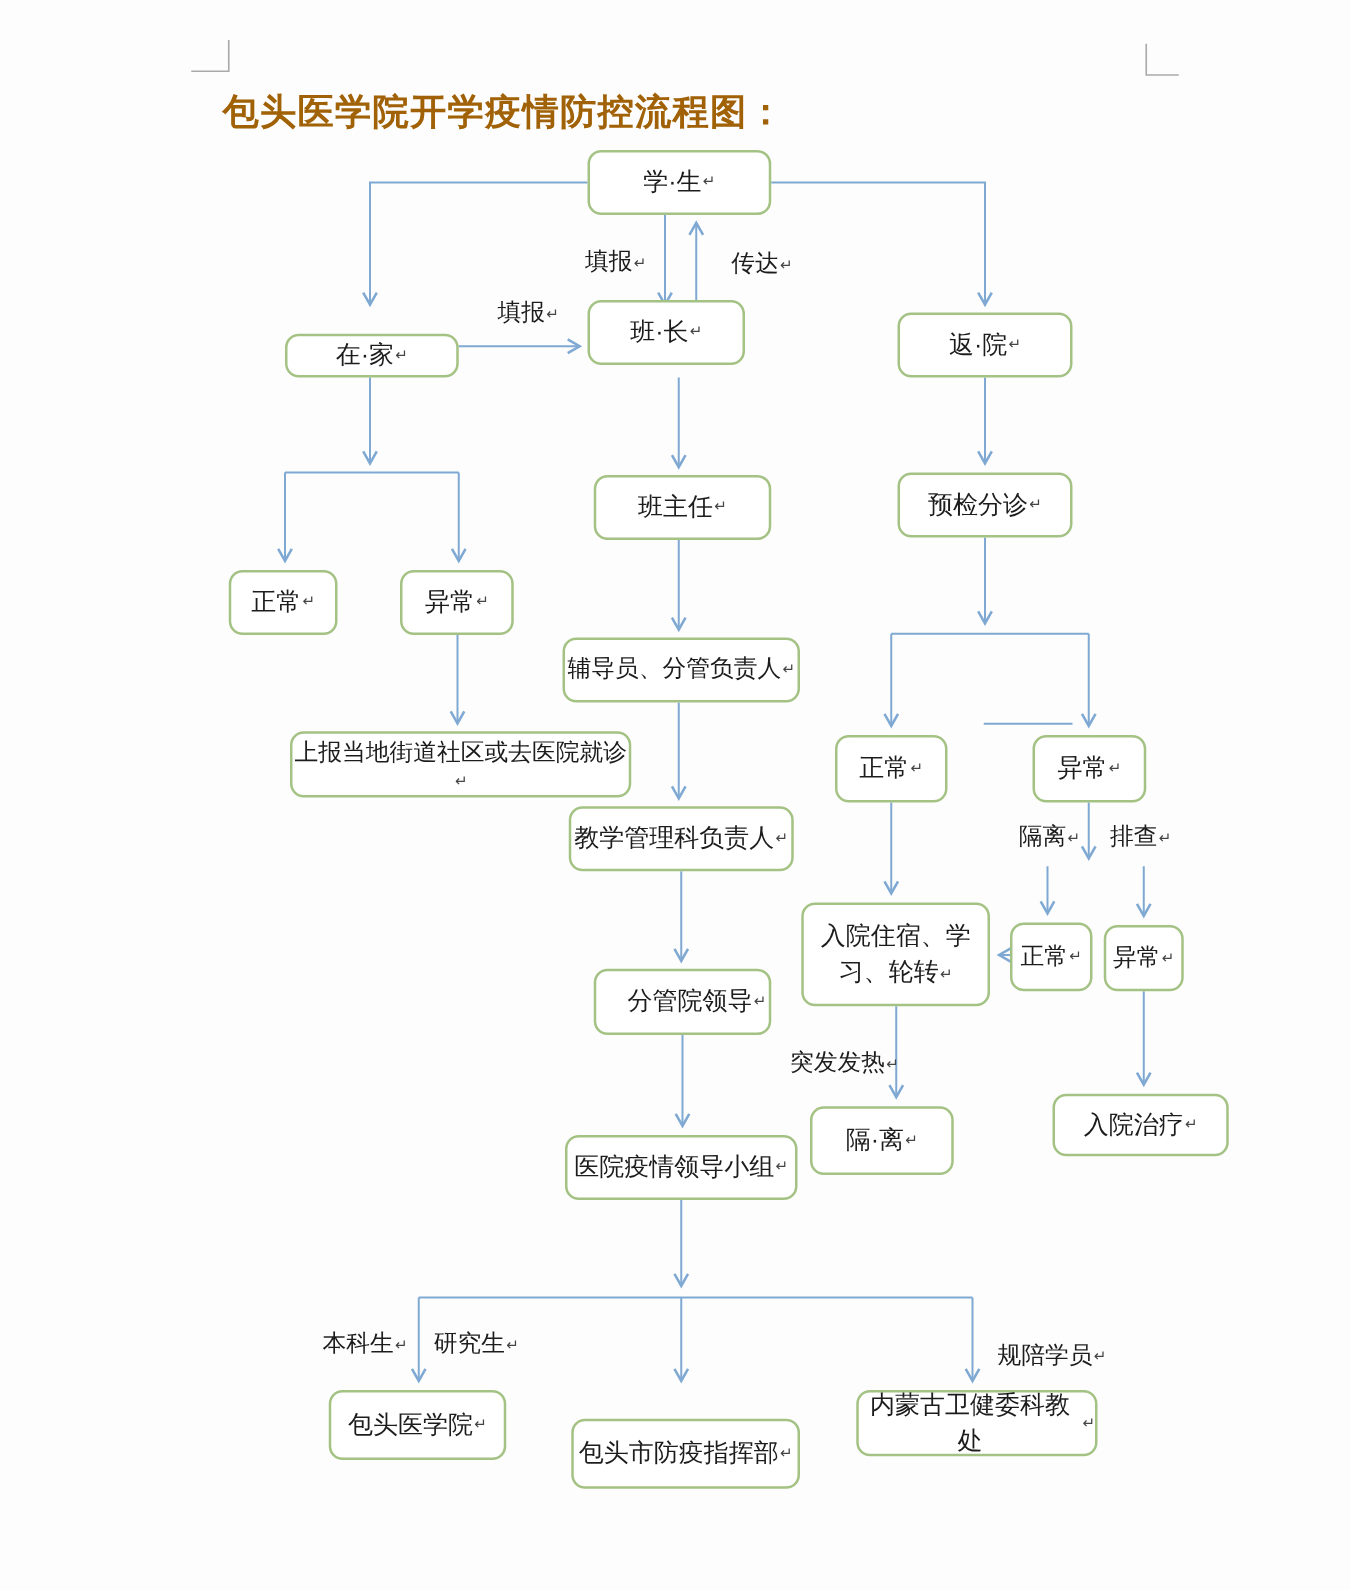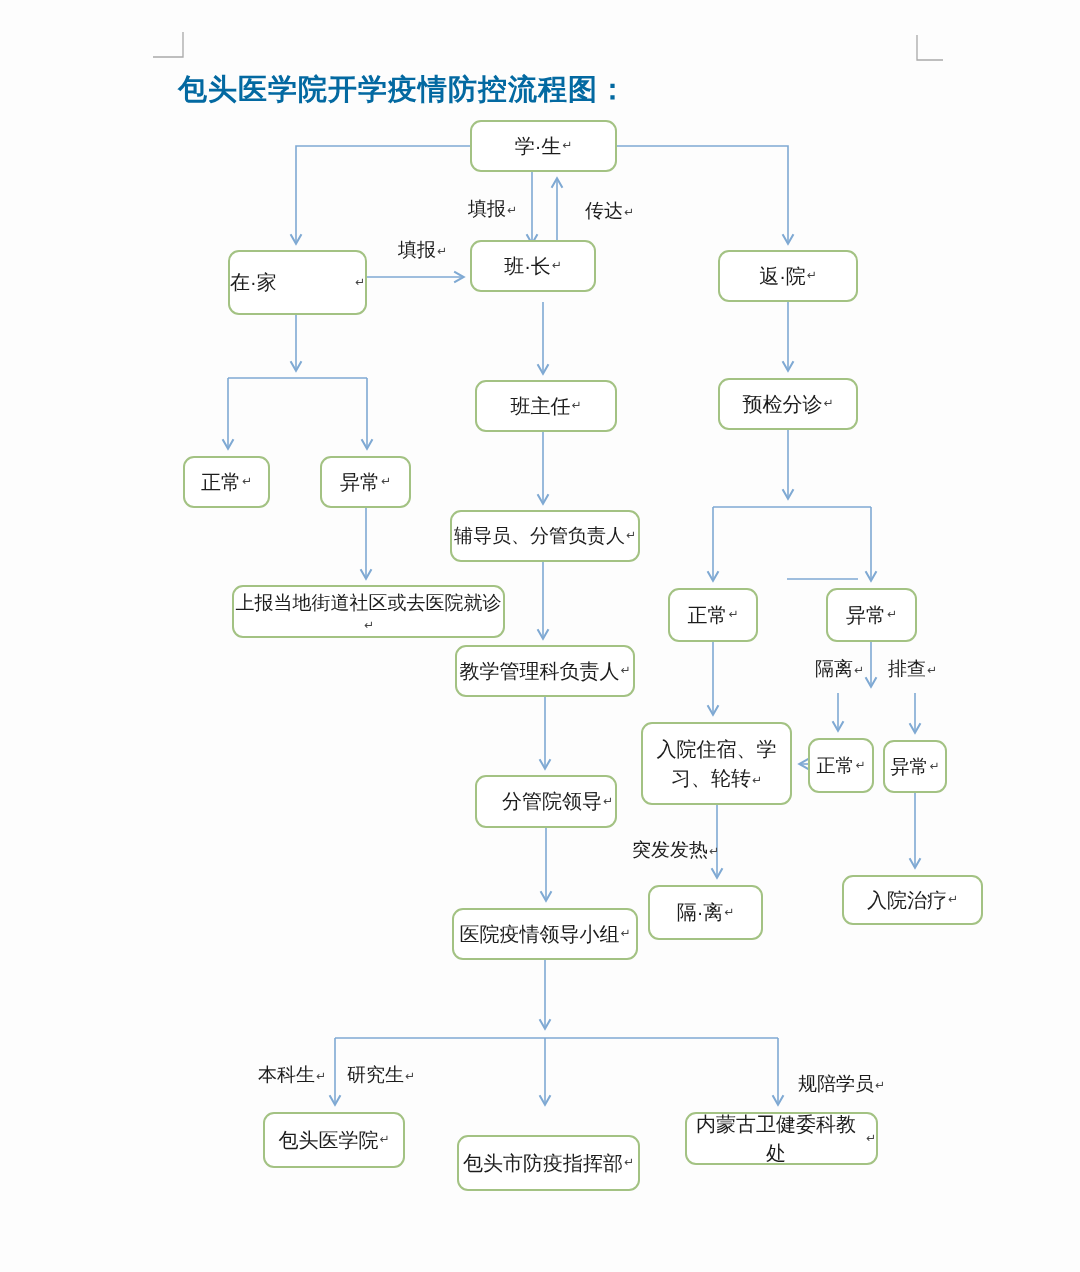--- a/index.html
+++ b/index.html
@@ -1,21 +1,21 @@
 <!DOCTYPE html>
 <html><head>
 <meta charset="utf-8">
 <style>
   html,body{margin:0;padding:0;background:#ffffff;}
   body{font-family:"Liberation Sans","DejaVu Sans",sans-serif;}
   #page{position:relative;width:1080px;height:1272px;background:#fdfdfd;overflow:hidden;}
   #wires{position:absolute;left:0;top:0;width:1080px;height:1272px;}
   .title{
     position:absolute;left:178px;top:70px;
-    font-size:29px;font-weight:bold;color:#0369a1;letter-spacing:1px;white-space:nowrap;
+    font-size:29px;font-weight:bold;color:#a16207;letter-spacing:1px;white-space:nowrap;
   }
   .node{
     position:absolute;box-sizing:border-box;
     border:2px solid #a3c283;border-radius:11px;background:#ffffff;
     display:flex;align-items:center;justify-content:center;text-align:center;
     font-size:20px;color:#1c1c1c;line-height:1.45;
   }
   .node.small-font{font-size:19px;text-align:center;}
   .elabel{
     position:absolute;font-size:19px;color:#1c1c1c;white-space:nowrap;
@@ -90,21 +90,21 @@
     </g>
   </svg>
 
   <div class="title">包头医学院开学疫情防控流程图：</div>
 
   <div class="node" style="left:470px;top:120px;width:147px;height:52px;">
     <span>学·生</span>
       <span class="ret">↵</span>
   </div>
 
-  <div class="node" style="left:228px;top:250px;width:139px;height:65px;justify-content:space-between;">
+  <div class="node" style="left:228px;top:267px;width:139px;height:35px;">
     <span>在·家</span>
       <span class="ret">↵</span>
   </div>
 
   <div class="node" style="left:470px;top:240px;width:126px;height:52px;">
     <span>班·长</span>
       <span class="ret">↵</span>
   </div>
 
   <div class="node" style="left:718px;top:250px;width:140px;height:52px;">

